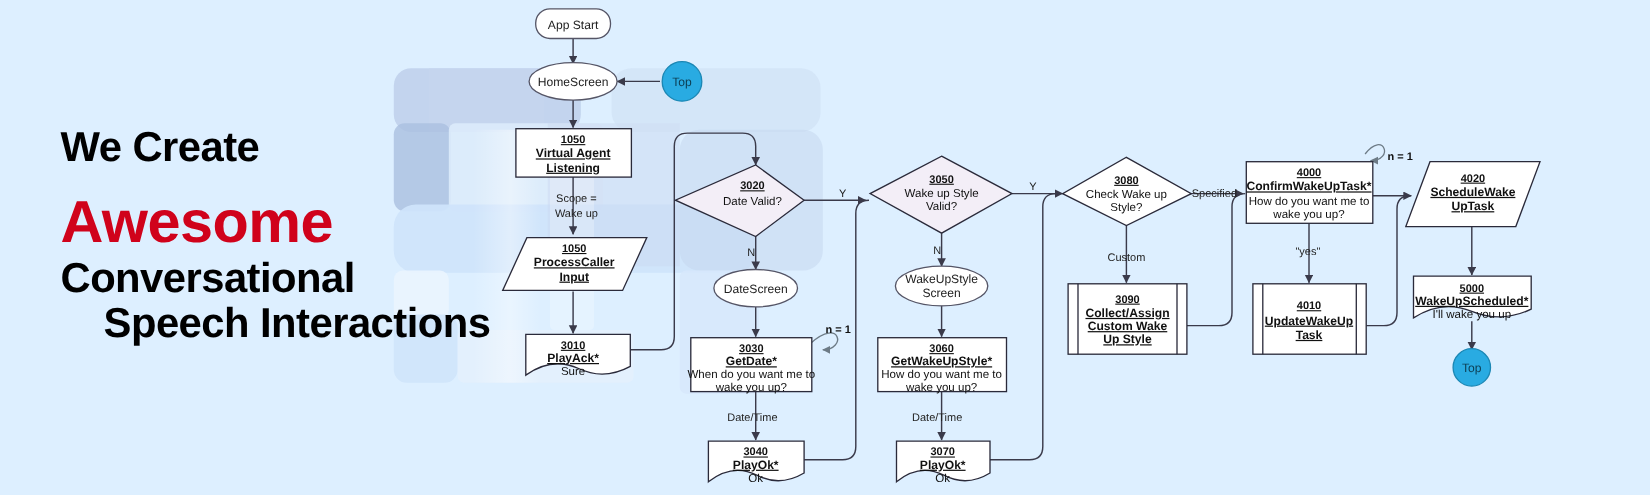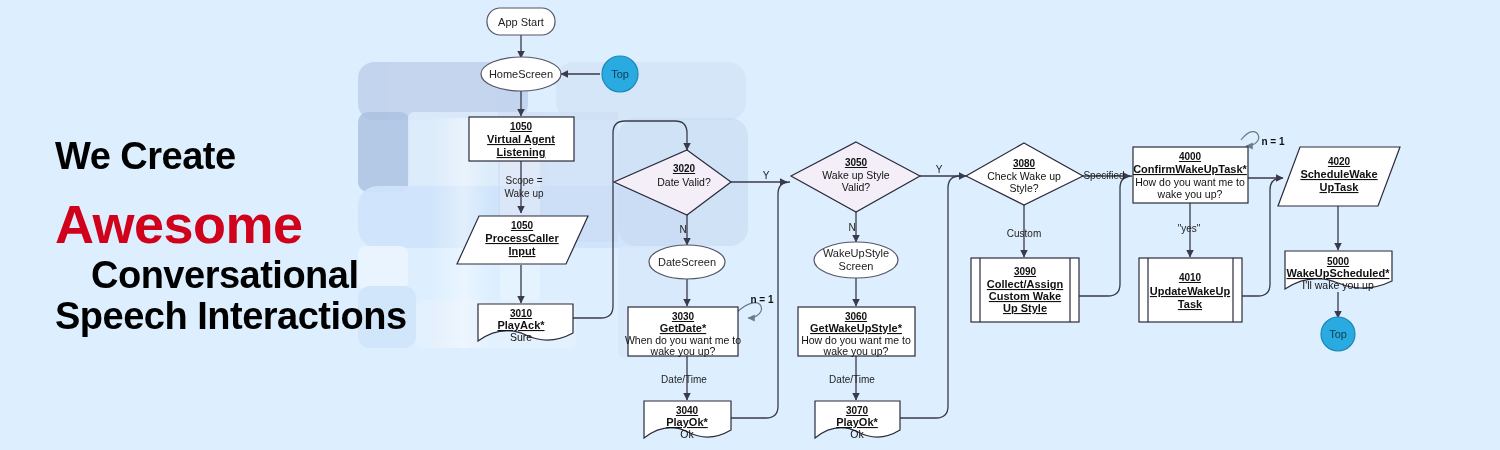--- a/index.html
+++ b/index.html
@@ -4,29 +4,29 @@
 <style>
   html,body{margin:0;padding:0;}
   body{
     width:1500px;height:450px;overflow:hidden;
     background:#ddefff;
     font-family:"Liberation Sans", sans-serif;
     position:relative;
   }
   #stage{position:absolute;inset:0;width:1500px;height:450px;}
   .tagline{
-    position:absolute;left:55px;top:136px;width:430px;
+    position:absolute;left:55px;top:114px;width:430px;
     font-family:"Liberation Sans", sans-serif;
     font-weight:bold;color:#000;line-height:1.08;
     letter-spacing:-0.5px;
   }
   .tl-1{font-size:38px;}
   .tl-2{font-size:54px;color:#d0021b;line-height:1.15;margin-top:16px;}
-  .tl-3{font-size:38px;margin-left:36px;}
-  .tl-4{font-size:38px;}
+  .tl-3{font-size:38px;}
+  .tl-4{font-size:38px;text-align:center;}
   svg#flow{position:absolute;left:0;top:0;width:1500px;height:450px;}
   .nodeTxt{font-family:"Liberation Sans", sans-serif;fill:#111;}
   .nId{font-size:10px;font-weight:bold;text-decoration:underline;}
   .nName{font-size:11px;font-weight:bold;text-decoration:underline;}
   .nBody{font-size:10.5px;font-weight:normal;}
   .ovalTxt{font-size:11px;fill:#222;font-weight:normal;}
   .edgeLbl{font-size:10px;fill:#222;font-family:"Liberation Sans", sans-serif;}
   .edgeLblB{font-size:10px;fill:#111;font-weight:bold;font-family:"Liberation Sans", sans-serif;}
   .shp{fill:#ffffff;stroke:#2a2a3a;stroke-width:1.2;}
   .shpD{fill:#f3eef7;stroke:#2a2a3a;stroke-width:1.2;}

